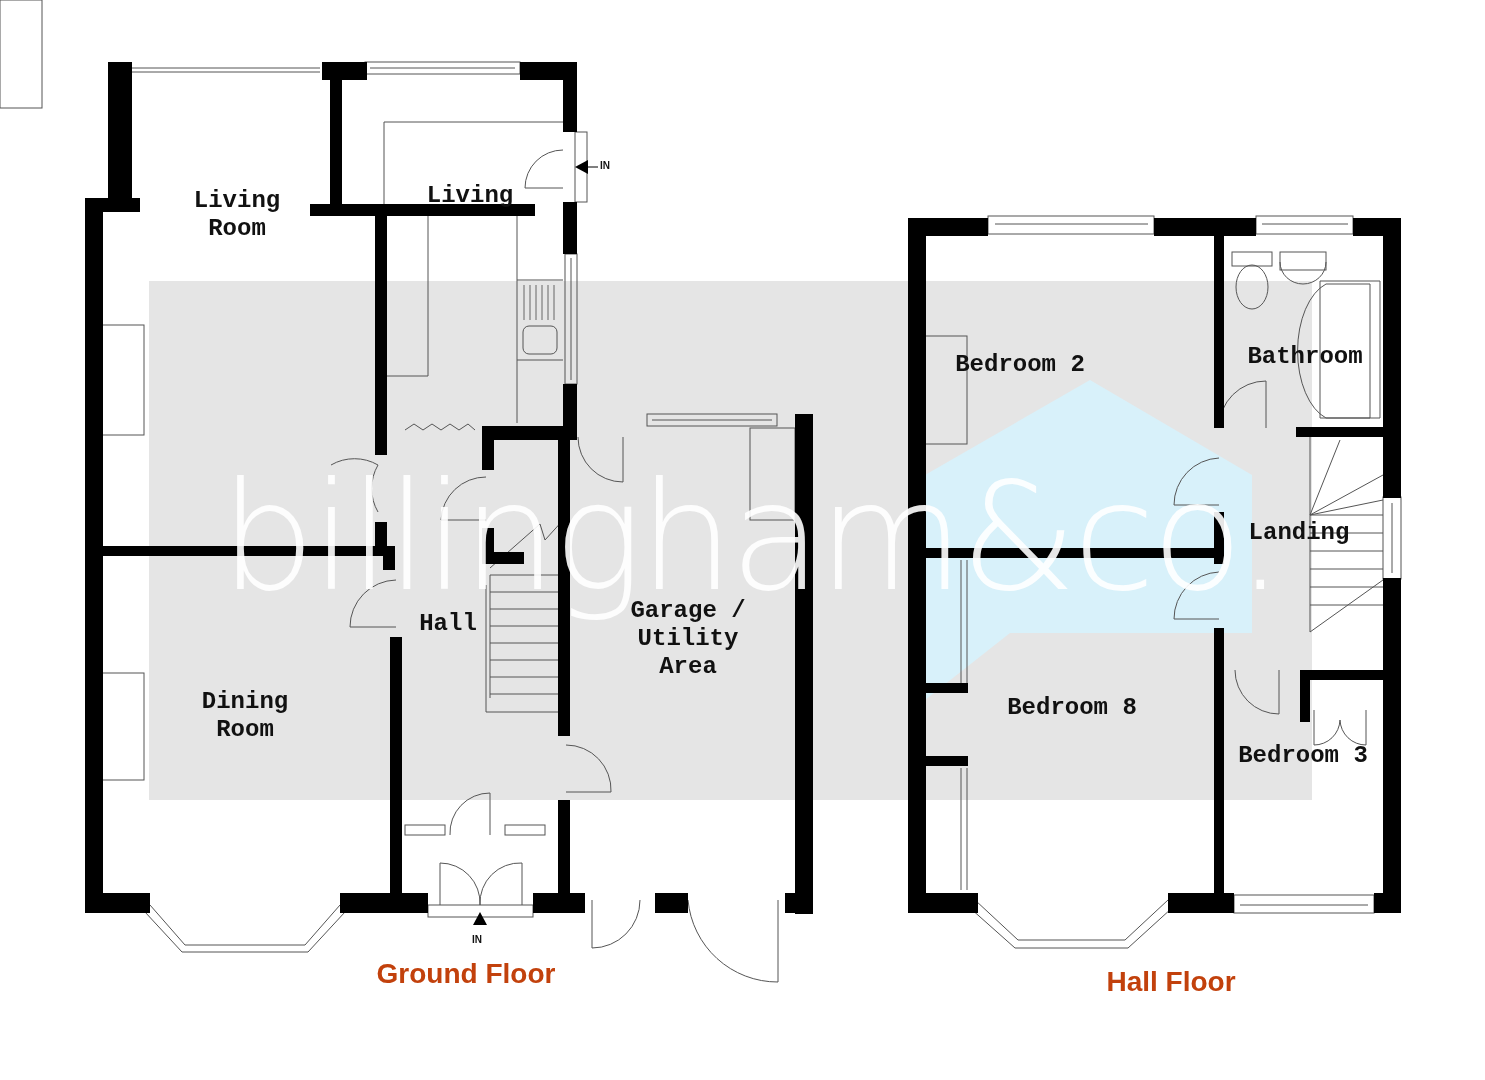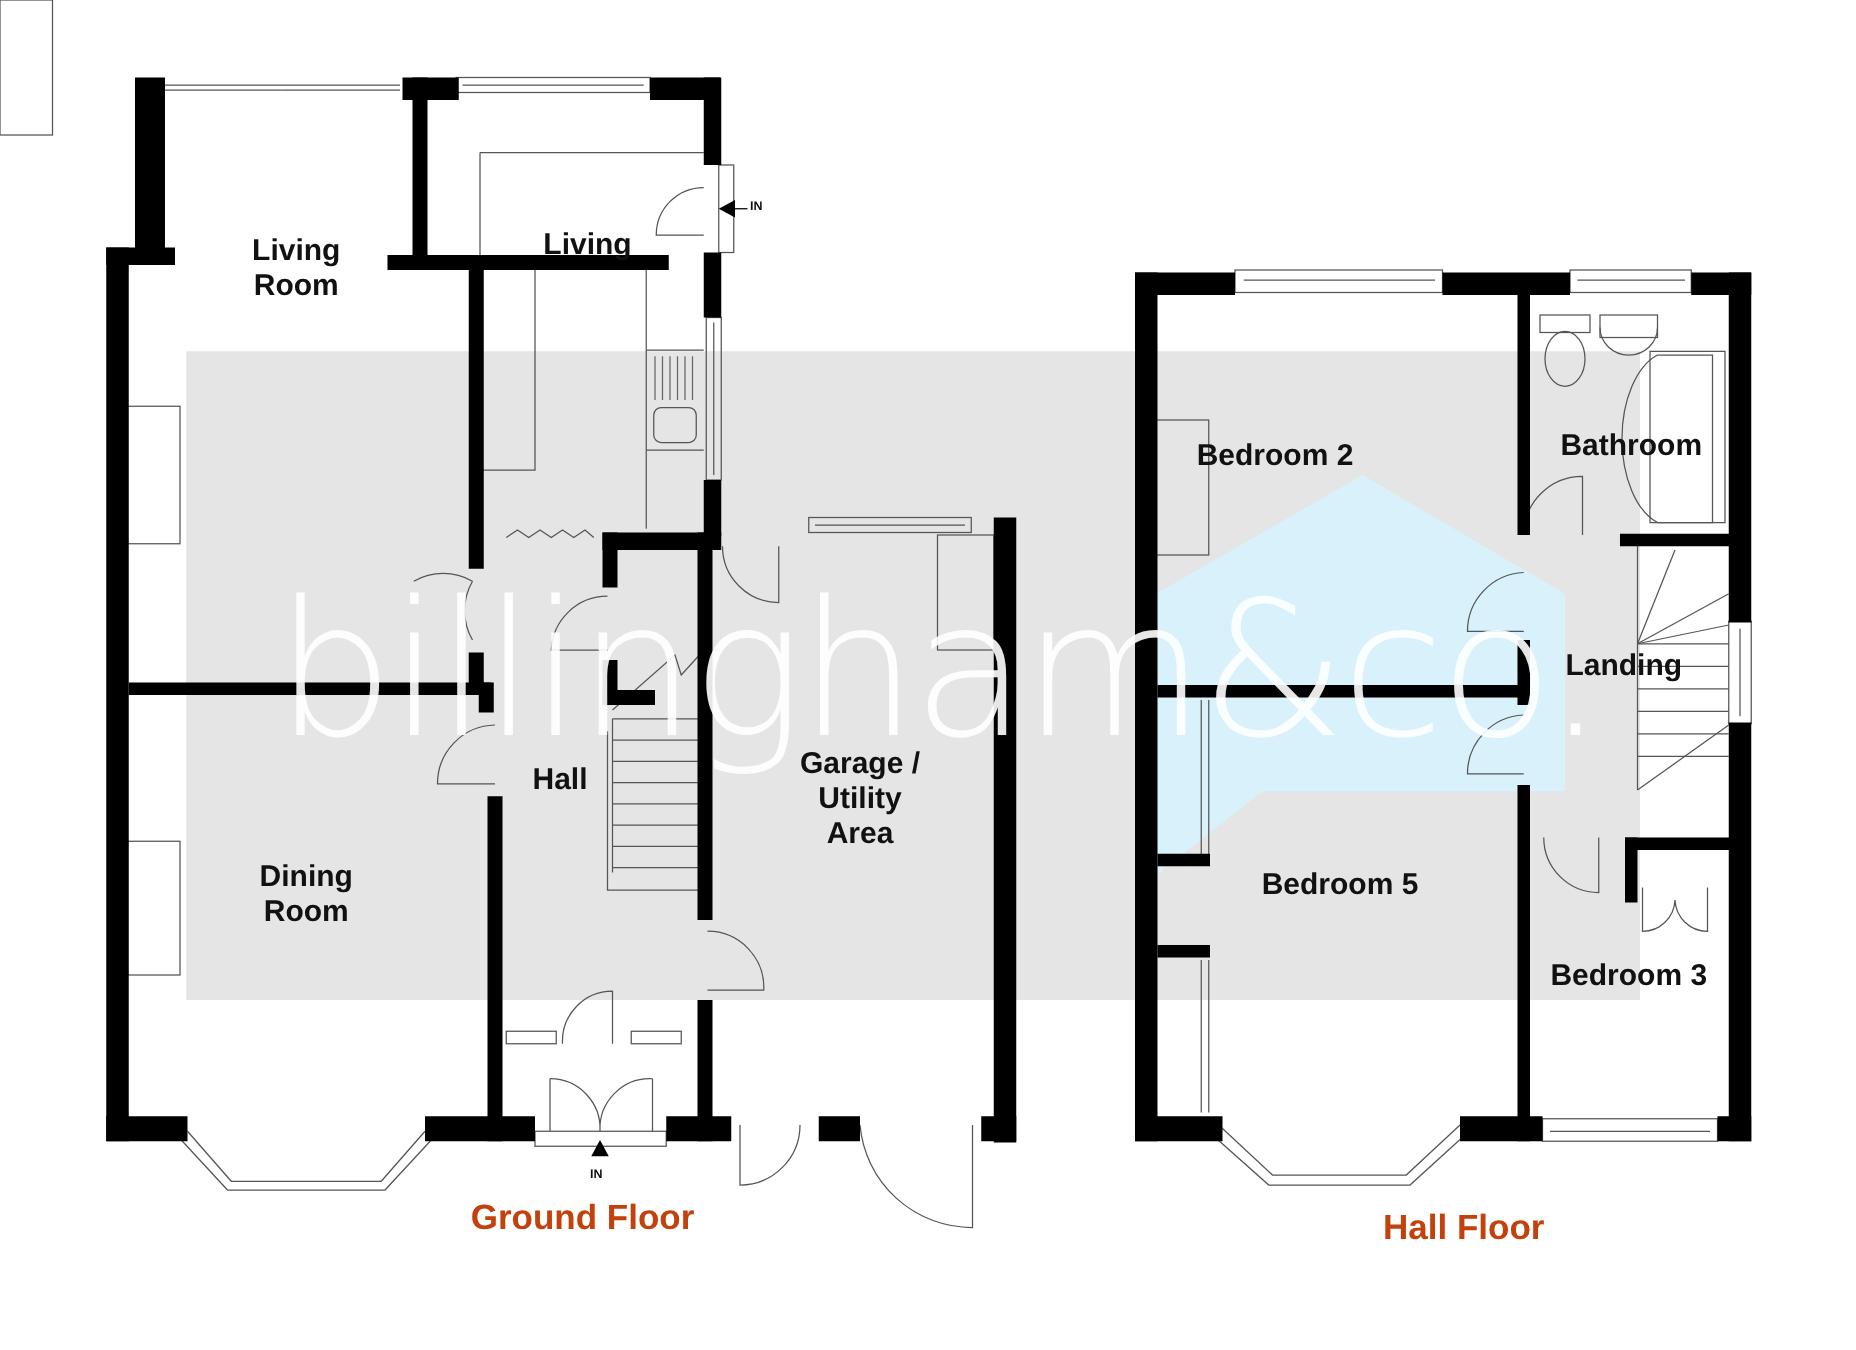--- a/index.html
+++ b/index.html
@@ -1,18 +1,18 @@
 <!DOCTYPE html>
 <html><head>
   <meta charset="utf-8">
   <style>
     html, body { margin: 0; padding: 0; background: #ffffff; }
     body { width: 1485px; height: 1080px; position: relative; overflow: hidden; font-family: "Liberation Sans", sans-serif; }
     #plan { position: absolute; left: 0; top: 0; width: 1485px; height: 1080px; }
-    .lbl { position: absolute; font-family: Liberation Sans, sans-serif; font-weight: bold; color: #111111; text-align: center; line-height: 28px; font-size: 24px; white-space: pre-line; transform: translateX(-50%); }
+    .lbl { position: absolute; font-family: Liberation Mono, monospace; font-weight: bold; color: #111111; text-align: center; line-height: 28px; font-size: 24px; white-space: pre-line; transform: translateX(-50%); }
     .floor-title { position: absolute; font-family: "Liberation Sans", sans-serif; font-weight: bold; color: #c2410c; font-size: 28px; transform: translateX(-50%); white-space: nowrap; }
     .in-lbl { position: absolute; font-family: "Liberation Sans", sans-serif; font-weight: bold; font-size: 10px; color: #111; }
     .wm { position: absolute; font-family: "DejaVu Sans", sans-serif; font-weight: 200; white-space: nowrap; pointer-events: none; }
   </style>
 </head>
 <body>
 
 <div style="position:absolute;left:149px;top:281px;width:1163px;height:519px;background:#e5e5e5;"></div>
 <svg style="position:absolute;left:0;top:0;" width="1485" height="1080">
   <polygon points="925,475 1090,380 1252,475 1252,633 1010,633 925,700" fill="#d8f1fa"></polygon>
@@ -212,15 +212,15 @@
 <div class="lbl" style="left:688px;top:597px;">Garage /
 Utility
 Area</div>
 <div class="in-lbl" style="left:600px;top:160px;">IN</div>
 <div class="in-lbl" style="left:472px;top:934px;">IN</div>
 <div class="floor-title" style="left:466px;top:958px;">Ground Floor</div>
 
 <div class="lbl" style="left:1020px;top:351px;">Bedroom 2</div>
 <div class="lbl" style="left:1305px;top:302px;margin-top:41px;">Bathroom</div>
 <div class="lbl" style="left:1299px;top:519px;">Landing</div>
-<div class="lbl" style="left:1072px;top:694px;">Bedroom 5</div>
-<div class="lbl" style="left:1303px;top:767px;">Bedroom 3</div>
+<div class="lbl" style="left:1072px;top:694px;">Bedroom 8</div>
+<div class="lbl" style="left:1303px;top:742px;">Bedroom 3</div>
 <div class="floor-title" style="left:1171px;top:966px;">Hall Floor</div>
 
 </body></html>

